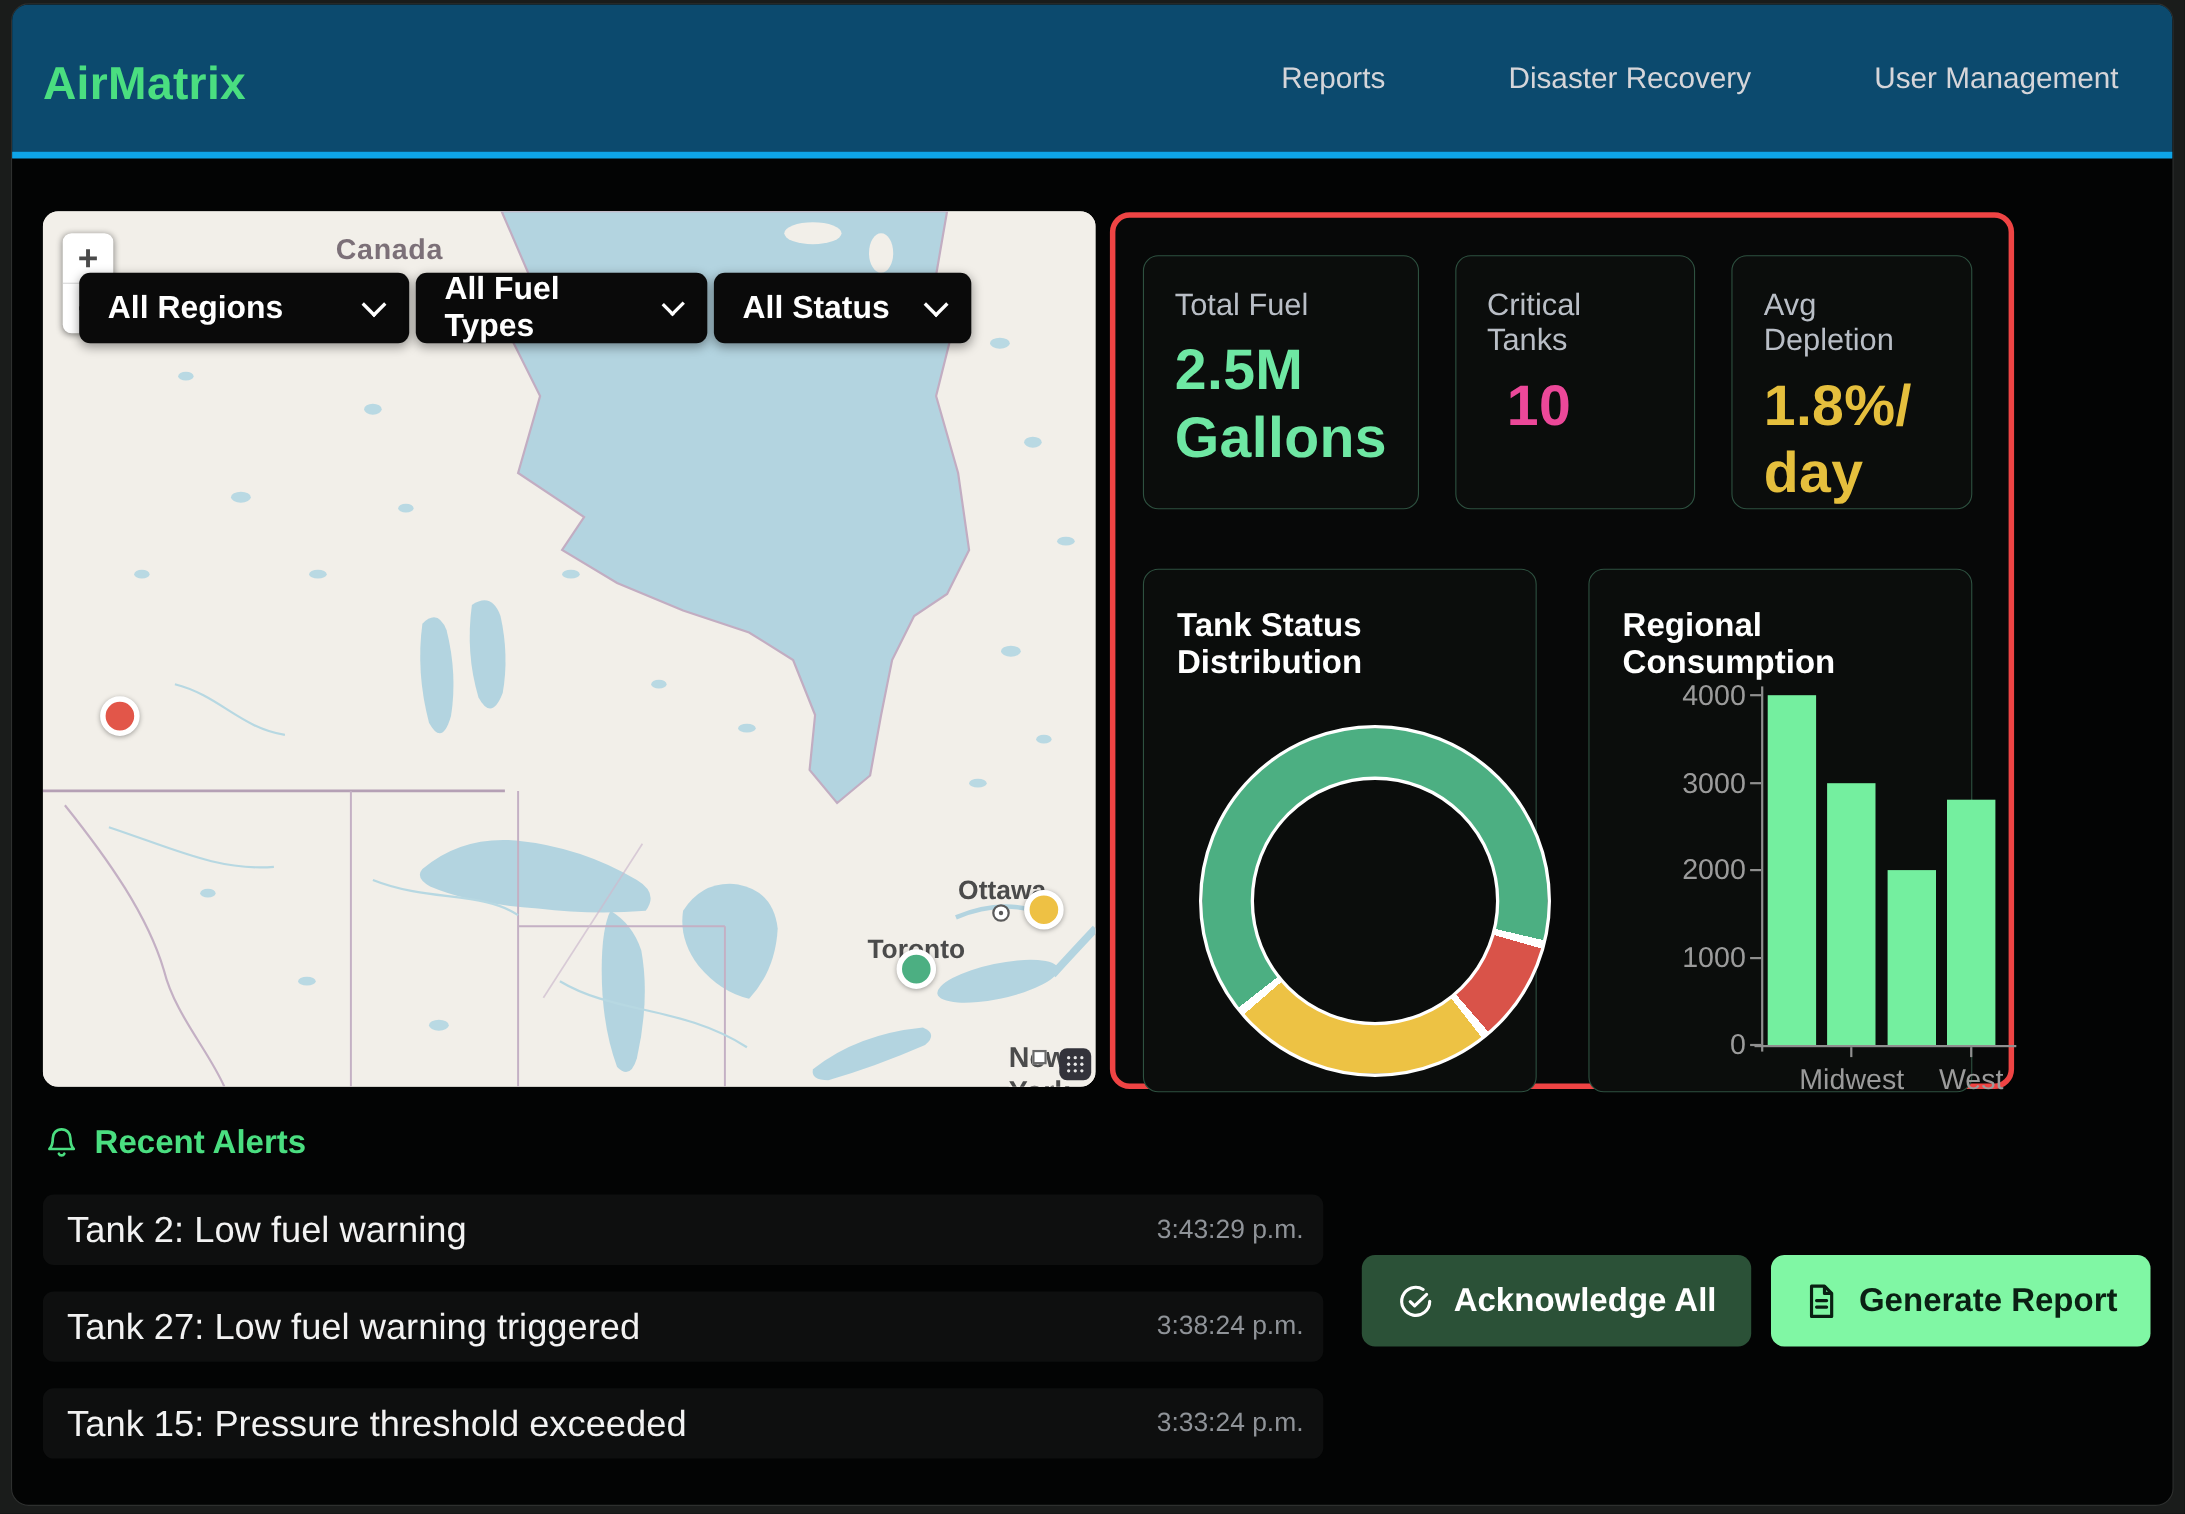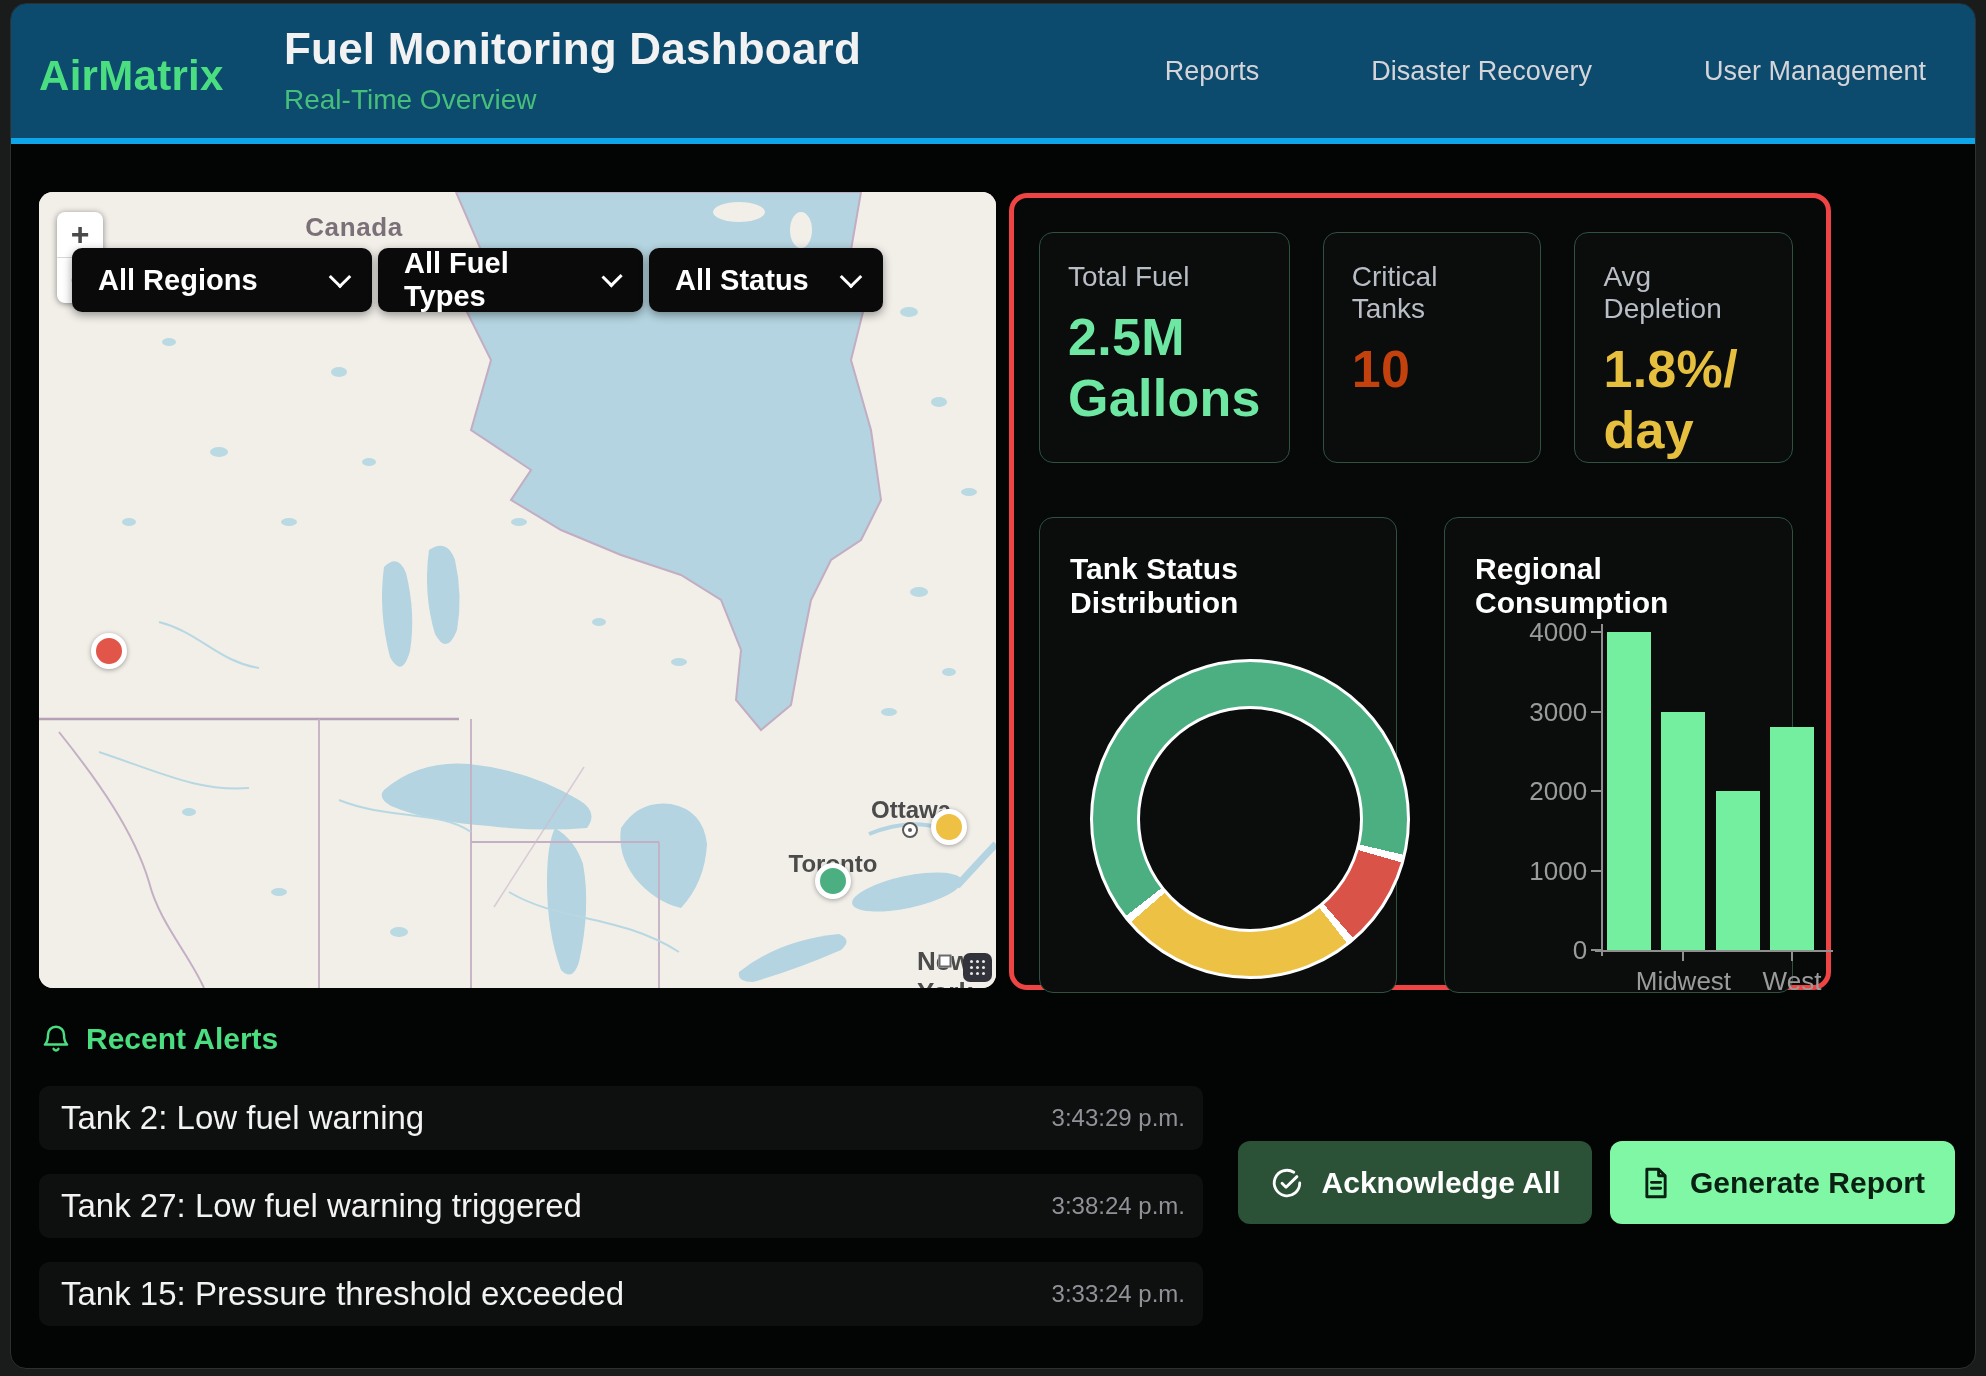--- a/index.html
+++ b/index.html
@@ -90,24 +90,20 @@
   .btn-gen{left:1599px;width:345px;background:#80f7a4;color:#0a2013;}
 </style>
 </head>
 <body>
 
 <div class="stage">
   <div class="app">
 
     <div class="topbar">
       <div class="logo">AirMatrix</div>
-      <div class="titleblock">
-        <div class="page-title">Fuel Monitoring Dashboard</div>
-        <div class="page-subtitle">Real-Time Overview</div>
-      </div>
       <div class="nav">
         <div class="nav-item">Reports</div>
         <div class="nav-item">Disaster Recovery</div>
         <div class="nav-item">User Management</div>
       </div>
     </div>
 
     <div class="map-box">
       <svg viewBox="0 0 957 796" width="957" height="796" preserveAspectRatio="none">
         <rect width="957" height="796" fill="#f2efe9"></rect>
@@ -214,21 +210,21 @@
     </div>
 
     <div class="stats-panel">
       <div class="kpi-row">
         <div class="kpi">
           <div class="kpi-label">Total Fuel</div>
           <div class="kpi-value" style="color: rgb(110, 231, 163);">2.5M Gallons</div>
         </div>
         <div class="kpi">
           <div class="kpi-label">Critical Tanks</div>
-          <div class="kpi-value" style="color: #c2410c;">10</div>
+          <div class="kpi-value" style="color: #ec4899; margin-left: 18px;">10</div>
         </div>
         <div class="kpi">
           <div class="kpi-label">Avg Depletion</div>
           <div class="kpi-value" style="color: rgb(229, 191, 61);">1.8%/ day</div>
         </div>
       </div>
 
       <div class="charts-row">
 
         <div class="chart-card donut-card">

